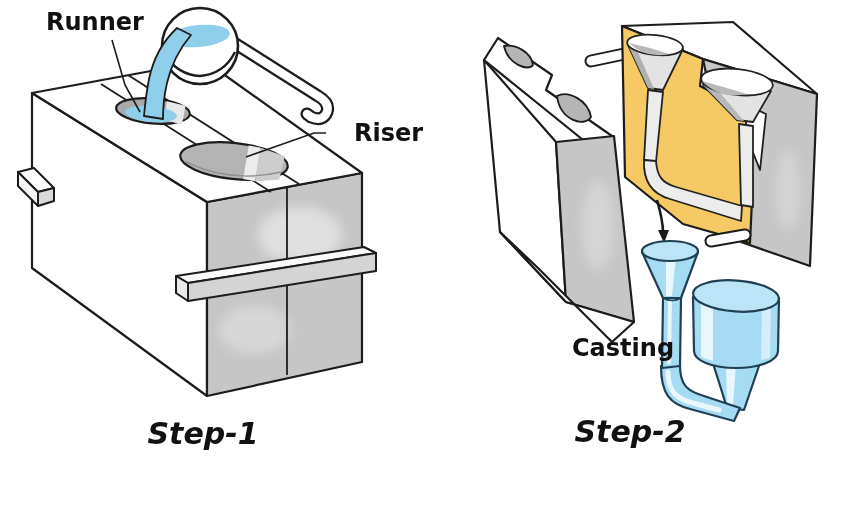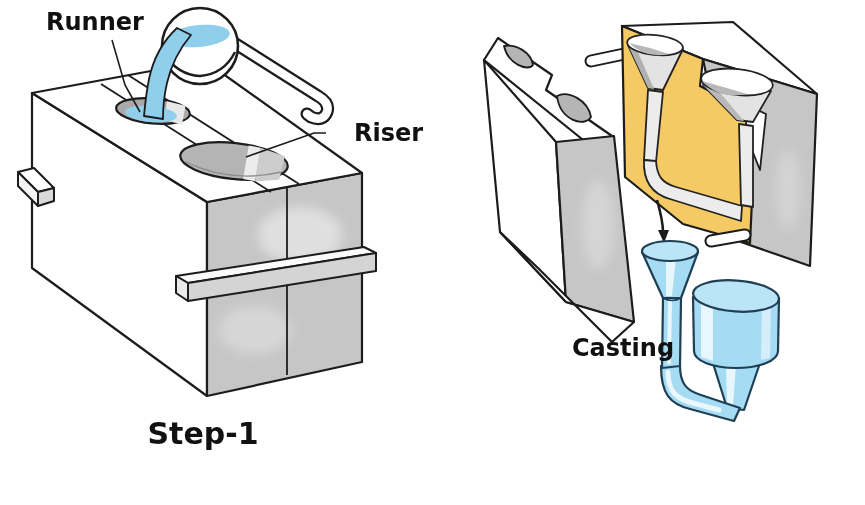--- a/index.html
+++ b/index.html
@@ -1,21 +1,21 @@
 <!DOCTYPE html>
 <html><head>
 <meta charset="utf-8">
 <style>
   html,body{margin:0;padding:0;background:#ffffff;}
   #stage{position:relative;width:865px;height:505px;background:#ffffff;overflow:hidden;
          font-family:"DejaVu Sans","Liberation Sans",sans-serif;padding-left:20px;}
   #stage svg{position:absolute;left:0;top:0;}
   .lbl{position:absolute;color:#111;font-weight:bold;white-space:nowrap;}
   .part-lbl{font-size:24px;letter-spacing:0px;}
-  .caption{font-size:30px;text-align:center;width:170px;}
+  .caption{font-size:30px;text-align:center;width:170px;font-style:italic;}
 </style>
 </head>
 <body>
 
 <div id="stage">
 
 <svg width="865" height="505" viewBox="0 0 865 505">
   <defs>
     <filter id="soft" x="-60%" y="-60%" width="220%" height="220%">
           <feGaussianBlur stdDeviation="6"></feGaussianBlur>
@@ -167,14 +167,15 @@
         <path d="M663,298 Q672,303 681,298" fill="none" stroke="#1f3f54" stroke-width="1.6"></path>
       </g>
     </g>
   </g>
 </svg>
 
 <div class="lbl part-lbl" style="left:46px;top:8px;">Runner</div>
 <div class="lbl part-lbl" style="left:330px;top:119px;margin-left:24px;">Riser</div>
 <div class="lbl part-lbl" style="left:566px;top:334px;margin-left:6px;">Casting</div>
 <div class="lbl caption" style="left:118px;top:416px;">Step-1</div>
+<div class="lbl caption" style="left:545px;top:414px;">Step-2</div>
 
 </div>
 
 </body></html>

